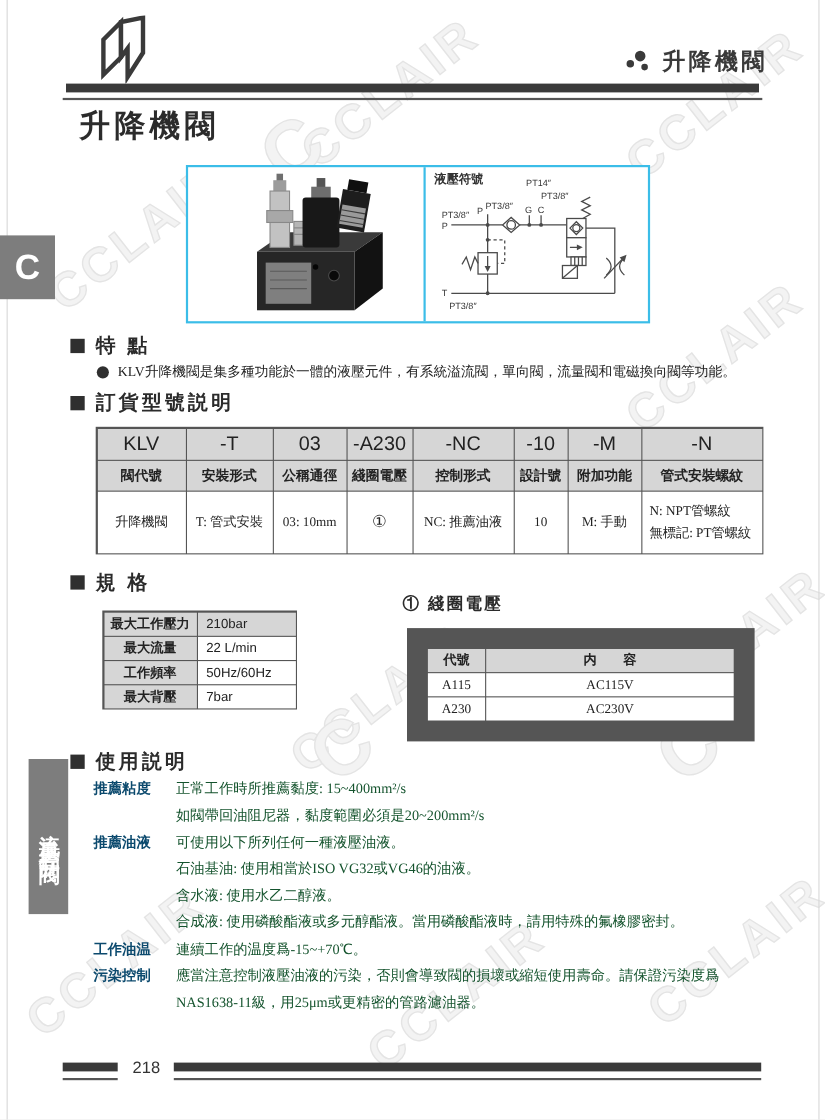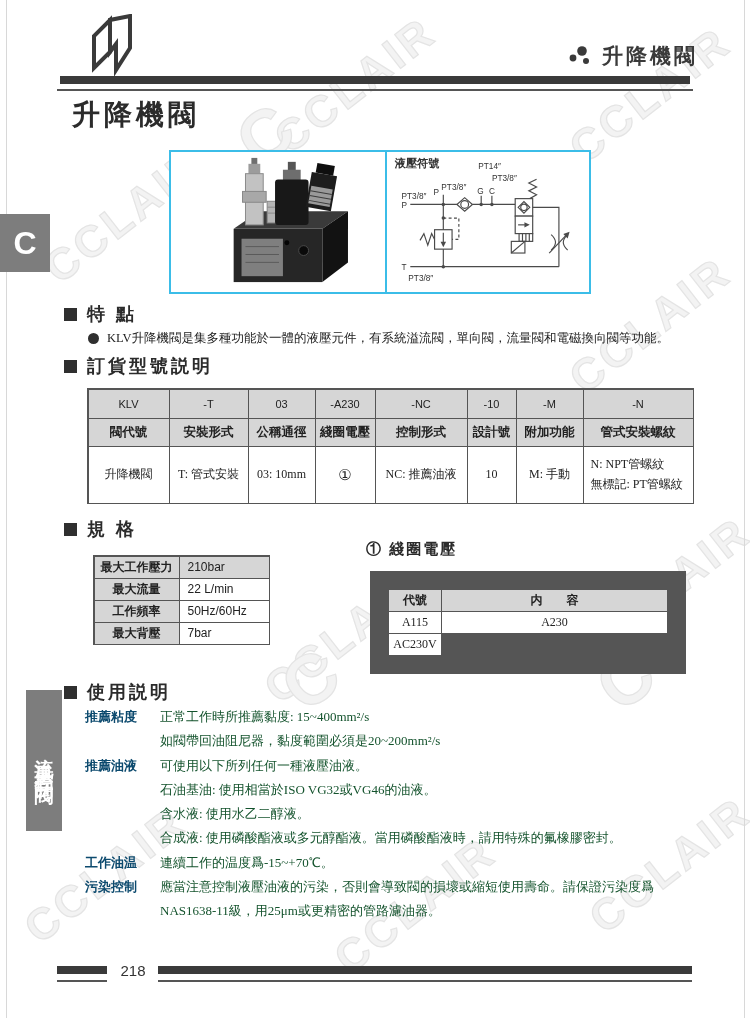--- a/index.html
+++ b/index.html
@@ -36,21 +36,21 @@
   .feat-dot{width:11px;height:11px;border-radius:50%;background:#2f2f2f;margin-top:3px;flex:none;}
   .feat-text{font-family:"Liberation Serif",serif;font-size:12.5px;color:#222;}
   
   .otable{left:87px;top:388px;display:grid;
           grid-template-columns:80px 78px 66px 59px 91px 48px 66px 109px;
           grid-template-rows:28px 27px 56px;gap:1px;background:#555;padding:1.5px;}
   .ocell{background:#fff;display:flex;align-items:center;justify-content:center;
          font-size:12px;font-family:"Liberation Serif",serif;color:#222;text-align:center;}
   .oc-g{background:#d6d6d6;}
   .oc-b{font-family:"Liberation Sans",sans-serif;font-weight:bold;font-size:12.5px;}
-  .oc-code{font-family:"Liberation Sans",sans-serif;font-size:11px;}
+  .oc-code{font-family:"Liberation Sans",sans-serif;font-size:18px;}
   .oc-pre{white-space:pre-line;justify-content:flex-start;text-align:left;padding-left:7px;line-height:1.6;}
   .oc-big{font-size:15px;}
   
   .stable{left:93px;top:555px;display:grid;grid-template-columns:84px 89px;
           grid-auto-rows:21px;gap:1px;background:#555;padding:1.5px;}
   .scell{background:#fff;display:flex;align-items:center;font-family:Liberation Sans, sans-serif;
          font-size:12px;color:#222;padding-left:8px;}
   .sc-h{background:#d6d6d6;font-family:"Liberation Sans",sans-serif;font-weight:bold;
         font-size:12px;justify-content:center;padding-left:0;}
   .sc-g{background:#d6d6d6;}
@@ -265,20 +265,21 @@
     <div class="scell">50Hz/60Hz</div>
     <div class="scell sc-h">最大背壓</div>
     <div class="scell">7bar</div>
   </div>
 
   <div class="abs coil-h">① 綫圈電壓</div>
   <div class="abs ctable">
     <div class="ccell cc-h">代號</div>
     <div class="ccell cc-h">内　　容</div>
     <div class="ccell">A115</div>
+    <div class="ccell">AC115V</div>
     <div class="ccell">A230</div>
     <div class="ccell">AC230V</div>
   </div>
 
   <div class="abs sec" style="left:64px;top:680px;">
     <span class="sq"></span>
     <span class="sec-label">使用説明</span>
   </div>
   <div class="abs usage">
     <div class="u-row">

